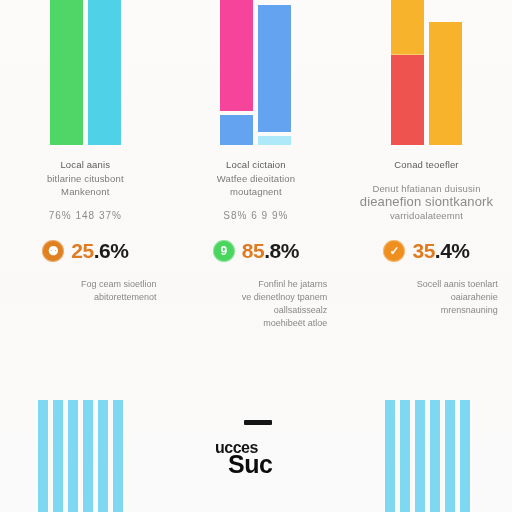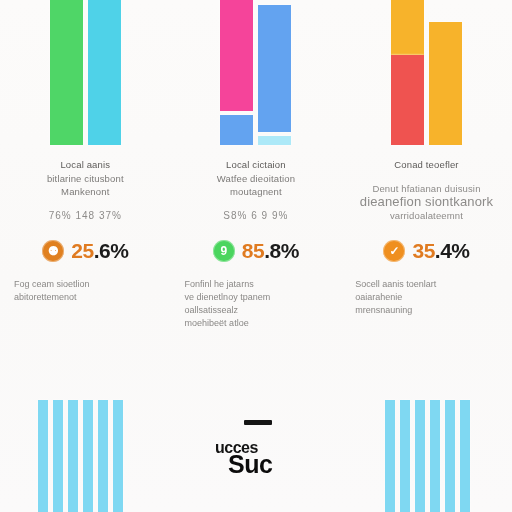--- a/index.html
+++ b/index.html
@@ -116,21 +116,21 @@
     font-weight: bold;
     letter-spacing: -0.5px;
     display: flex;
     align-items: baseline;
   }
   .stat-value .num { color: #e07b21; }
   .stat-value .tail { color: #1c1c1c; }
 
   .desc-block {
     padding: 12px 14px 0 14px;
-    text-align: left;
+    text-align: right;
     color: #8a8886;
     font-size: 9px;
     line-height: 13px;
     filter: blur(0.5px);
   }
 
   
   .bottom {
     position: absolute;
     left: 0;

